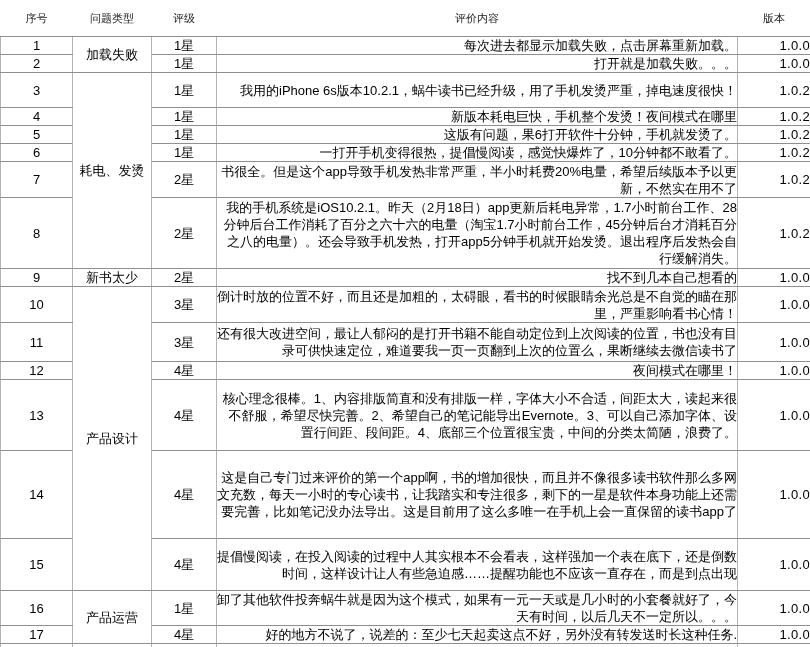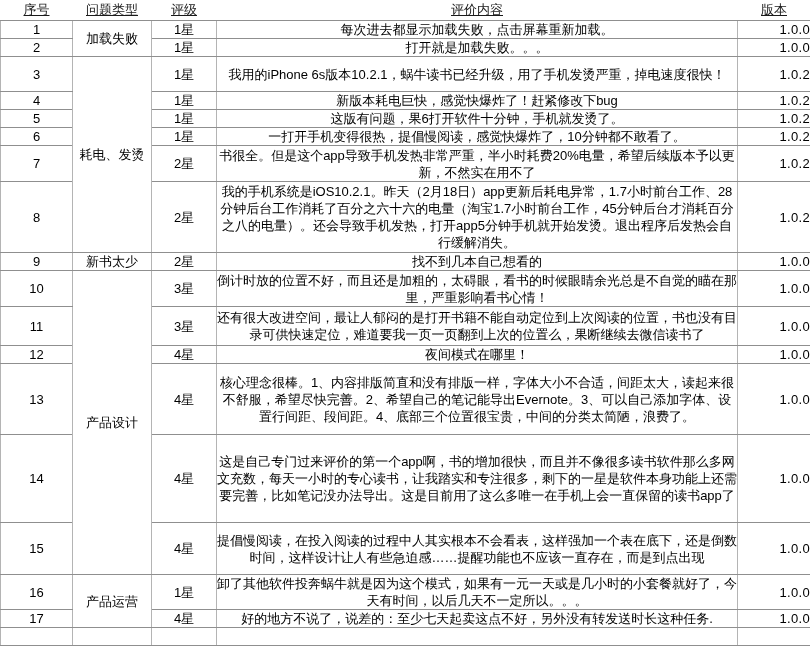--- a/index.html
+++ b/index.html
@@ -15,42 +15,41 @@
   table.review-table {
     border-collapse: collapse;
     table-layout: fixed;
     width: 810px;
     color: #000000;
   }
   table.review-table th {
     border: none;
     border-bottom: 1px solid #8f8f8f;
     height: 20px;
-    padding: 0;
+    padding: 8px;
     font-weight: normal;
-    font-size: 13px;
+    font-size: 11px;
     text-align: center;
     color: #1a1a1a;
     overflow: hidden;
     white-space: nowrap;
-    text-decoration: underline;
   }
   table.review-table td {
     border-top: 1px solid #8f8f8f;
     border-bottom: 1px solid #8f8f8f;
     border-left: 1px solid #b4b4b4;
     border-right: 1px solid #b4b4b4;
     font-size: 13px;
     line-height: 17px;
     padding: 0;
     overflow: hidden;
     vertical-align: middle;
   }
   td.cell-center { text-align: center; }
-  td.cell-content { text-align: center; padding: 1px 5px; word-break: break-all; }
+  td.cell-content { text-align: right; padding: 1px 5px; word-break: break-all; }
   td.cell-version { text-align: right; font-size: 14px; letter-spacing: 0.3px; }
 </style>
 </head>
 <body>
 
 <div class="screen">
   <table class="review-table">
     <colgroup>
       <col style="width:72px">
       <col style="width:79px">
@@ -84,21 +83,21 @@
         <tr style="height: 35px;">
           <td class="cell-center">3</td>
           <td class="cell-center" rowspan="6">耗电、发烫</td>
           <td class="cell-center">1星</td>
           <td class="cell-content">我用的iPhone 6s版本10.2.1，蜗牛读书已经升级，用了手机发烫严重，掉电速度很快！</td>
           <td class="cell-version">1.0.2</td>
         </tr>
         <tr style="height: 18px;">
           <td class="cell-center">4</td>
           <td class="cell-center">1星</td>
-          <td class="cell-content">新版本耗电巨快，感觉快爆炸了！赶紧修改下bug</td>
+          <td class="cell-content">新版本耗电巨快，手机整个发烫！夜间模式在哪里</td>
           <td class="cell-version">1.0.2</td>
         </tr>
         <tr style="height: 18px;">
           <td class="cell-center">5</td>
           <td class="cell-center">1星</td>
           <td class="cell-content">这版有问题，果6打开软件十分钟，手机就发烫了。</td>
           <td class="cell-version">1.0.2</td>
         </tr>
         <tr style="height: 18px;">
           <td class="cell-center">6</td>

